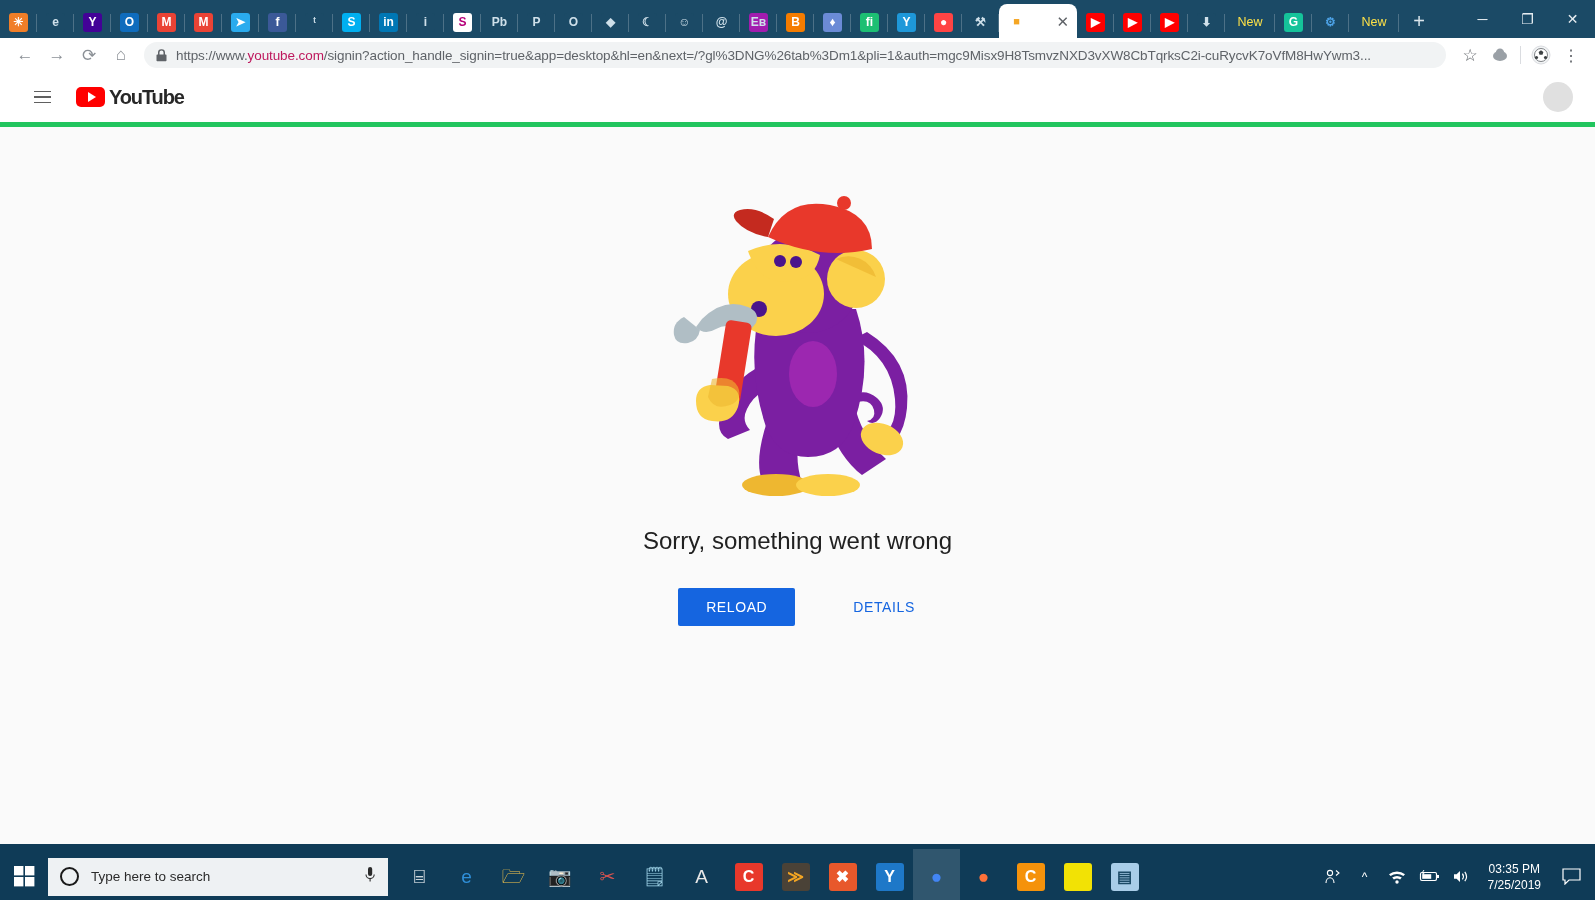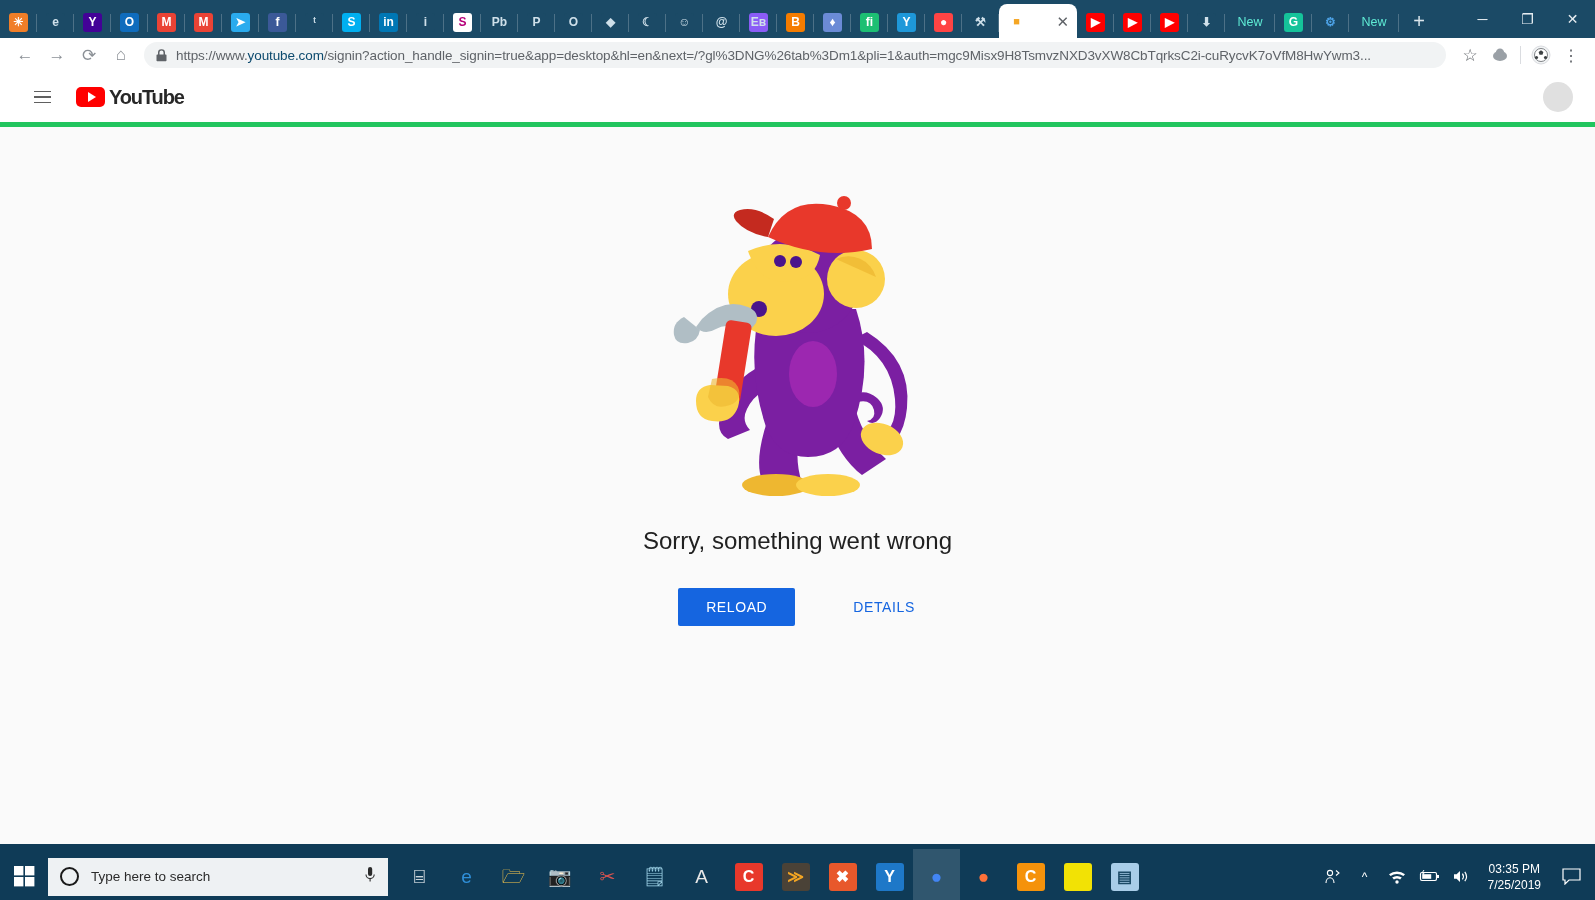--- a/index.html
+++ b/index.html
@@ -45,21 +45,21 @@
     background: #ffffff;
     border-radius: 8px 8px 0 0;
     height: 34px;
     width: 78px;
     justify-content: space-between;
     padding: 0 8px;
   }
   .tab.active::after { display: none; }
   .tab.named { width: 50px; }
   .tab-label {
-    color: #5eead4;
+    color: #fde047;
     font-size: 12.5px;
     white-space: nowrap;
     overflow: hidden;
   }
   .fav {
     width: 19px; height: 19px;
     border-radius: 3px;
     display: flex; align-items: center; justify-content: center;
     font-size: 12px; font-weight: bold;
     color: #fff;
@@ -116,21 +116,21 @@
     overflow: hidden;
   }
   .lockicon { flex: 0 0 auto; display:flex; }
   .url {
     font-size: 13.5px;
     color: #5f6368;
     white-space: nowrap;
     overflow: hidden;
     letter-spacing: -0.1px;
   }
-  .url .dom { color: #0c4a6e; }
+  .url .dom { color: #be185d; }
   .tb-icon {
     width: 28px; height: 28px;
     display: flex; align-items: center; justify-content: center;
     flex: 0 0 auto;
     color: #5f6368;
   }
   .tb-sep { width:1px; height:18px; background:#dadce0; margin:0 4px; flex:0 0 auto; }
 
   
   .ytheader {
@@ -352,21 +352,21 @@
         <div class="tab">
           <span class="fav" style="background: rgb(27, 74, 102); color: rgb(207, 224, 234);">☾</span>
         </div>
         <div class="tab">
           <span class="fav" style="background: rgb(27, 74, 102); color: rgb(207, 224, 234);">☺</span>
         </div>
         <div class="tab">
           <span class="fav" style="background: rgb(27, 74, 102); color: rgb(207, 224, 234);">@</span>
         </div>
         <div class="tab">
-          <span class="fav" style="background: #8b5cf6; color: rgb(207, 224, 234);">Eʙ</span>
+          <span class="fav" style="background: #a21caf; color: rgb(207, 224, 234);">Eʙ</span>
         </div>
         <div class="tab">
           <span class="fav" style="background: rgb(245, 124, 0);">B</span>
         </div>
         <div class="tab">
           <span class="fav" style="background: rgb(107, 139, 214);">♦</span>
         </div>
         <div class="tab">
           <span class="fav" style="background: rgb(29, 191, 115);">fi</span>
         </div>

